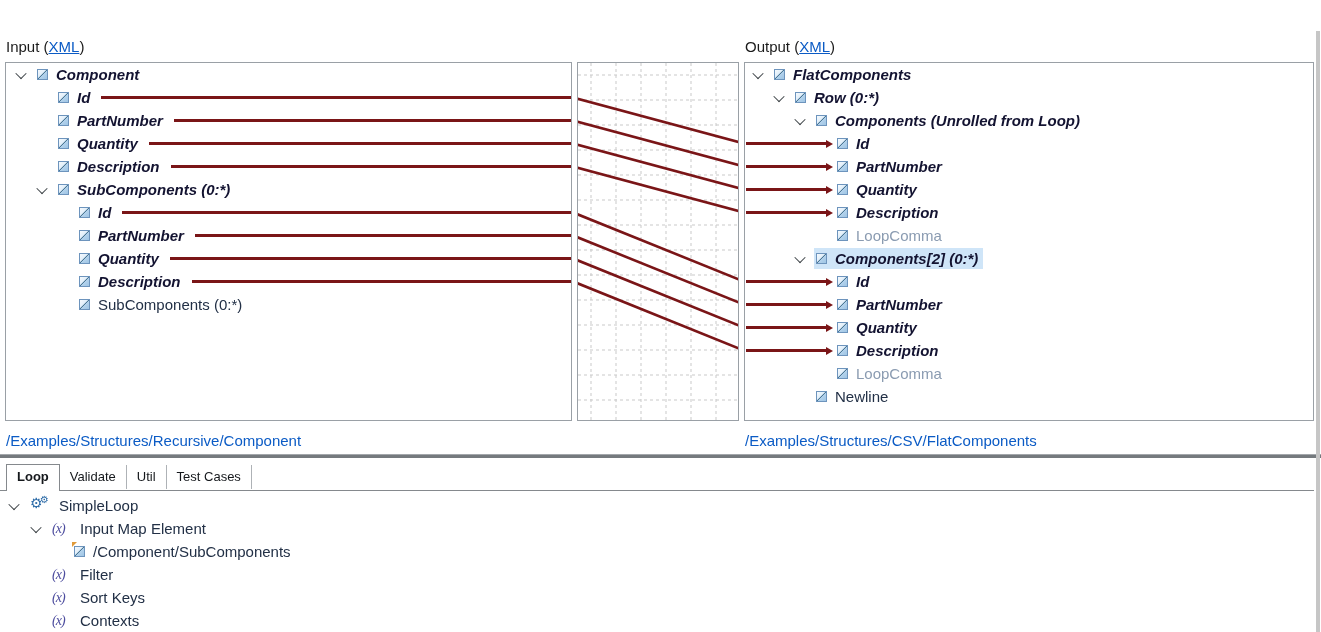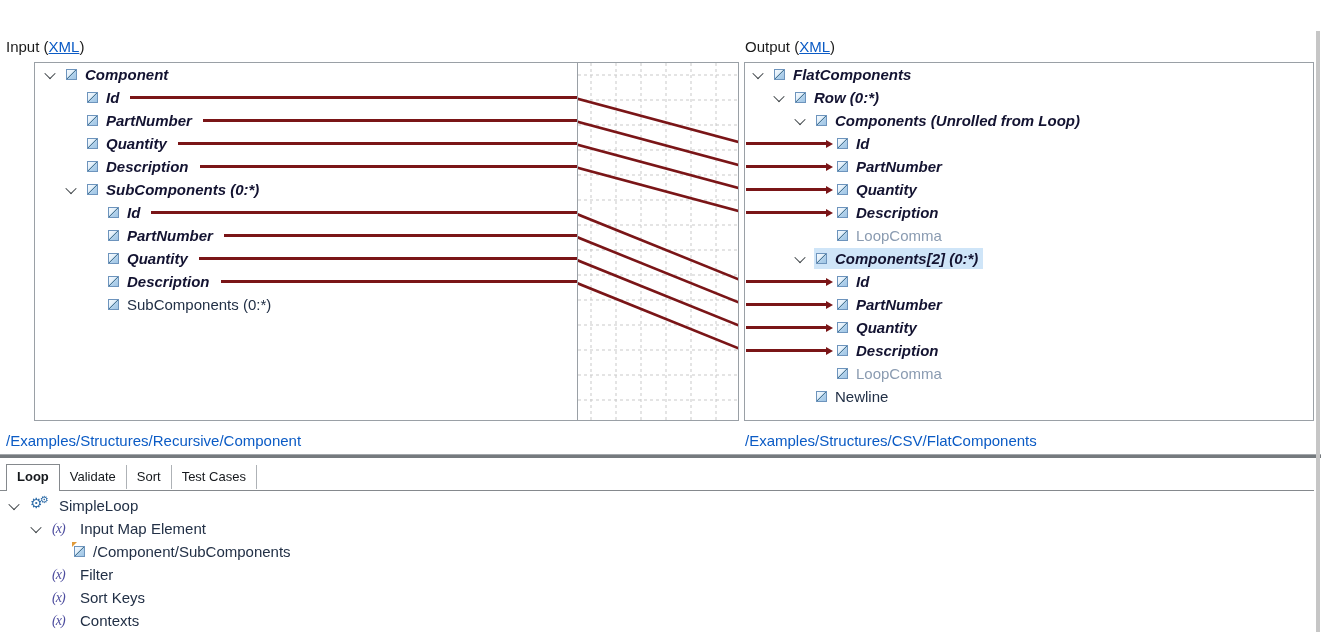--- a/index.html
+++ b/index.html
@@ -20,21 +20,21 @@
 
   
   .hdr{position:absolute;font-size:15px;color:#1b1b1b;white-space:nowrap;}
   .hdr .link{color:var(--c-link);text-decoration:underline;cursor:pointer;}
   .hdr-in{left:6px;top:38px;} .hdr-out{left:745px;top:38px;}
   .plink{position:absolute;font-size:15px;color:var(--c-link);cursor:pointer;white-space:nowrap;}
   .plink-left{left:6px;top:432px;} .plink-right{left:745px;top:432px;}
 
   
   .panel{position:absolute;top:62px;height:359px;background:#fff;border:1px solid #9aa0a6;box-sizing:border-box;overflow:hidden;}
-  .input-panel{left:5px;width:567px;margin-left:29px;}
+  .input-panel{left:5px;width:567px;}
   .mid-panel{left:577px;width:162px;}
   .output-panel{left:744px;width:570px;}
   #wires{position:absolute;left:0;top:0;width:160px;height:357px;overflow:visible;}
   .grid{stroke:var(--c-grid);stroke-width:1;stroke-dasharray:3 3;}
   .wire{stroke:var(--c-red);stroke-width:2.6;}
 
   
   .trow{height:23px;display:flex;align-items:center;position:relative;white-space:nowrap;cursor:default;}
   .slot{flex:0 0 20px;width:20px;display:inline-flex;align-items:center;padding-left:2px;box-sizing:border-box;}
   .chev{width:7px;height:7px;border-right:1.7px solid #3c4246;border-bottom:1.7px solid #3c4246;transform:rotate(45deg) translate(-1px,-1px);}
@@ -355,21 +355,21 @@
 
   <a class="plink plink-left">/Examples/Structures/Recursive/Component</a>
   <a class="plink plink-right">/Examples/Structures/CSV/FlatComponents</a>
 
   <div class="splitter"></div>
 
   <div class="bottom">
     <div class="tabs" id="btabs">
         <span class="btab active">Loop</span>
         <span class="btab">Validate</span>
-        <span class="btab">Sort</span>
+        <span class="btab">Util</span>
         <span class="btab">Test Cases</span>
       </div>
     <div class="tabline"></div>
     <div id="btree">
         <div class="trow" style="padding-left: 8px;">
           <span class="slot">
             <span class="chev"></span>
           </span>
           <span class="hl">
             <span class="gears">

